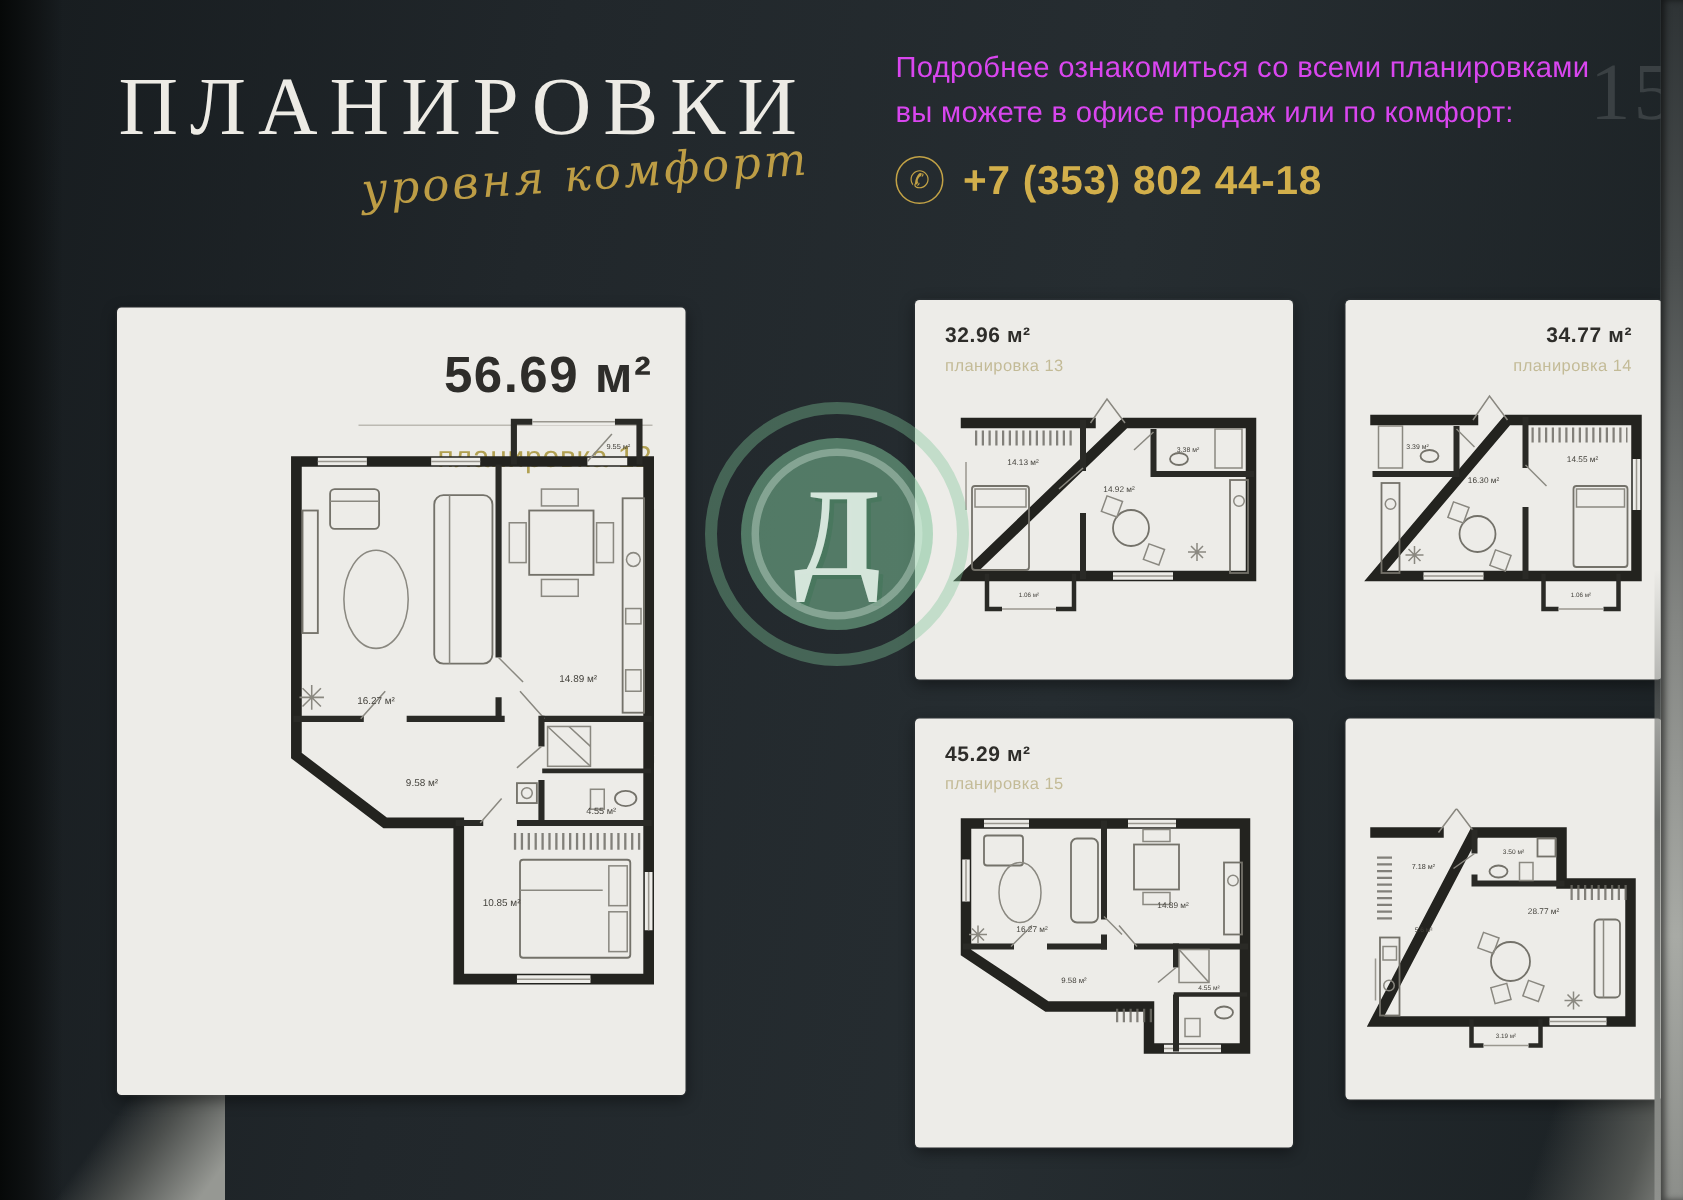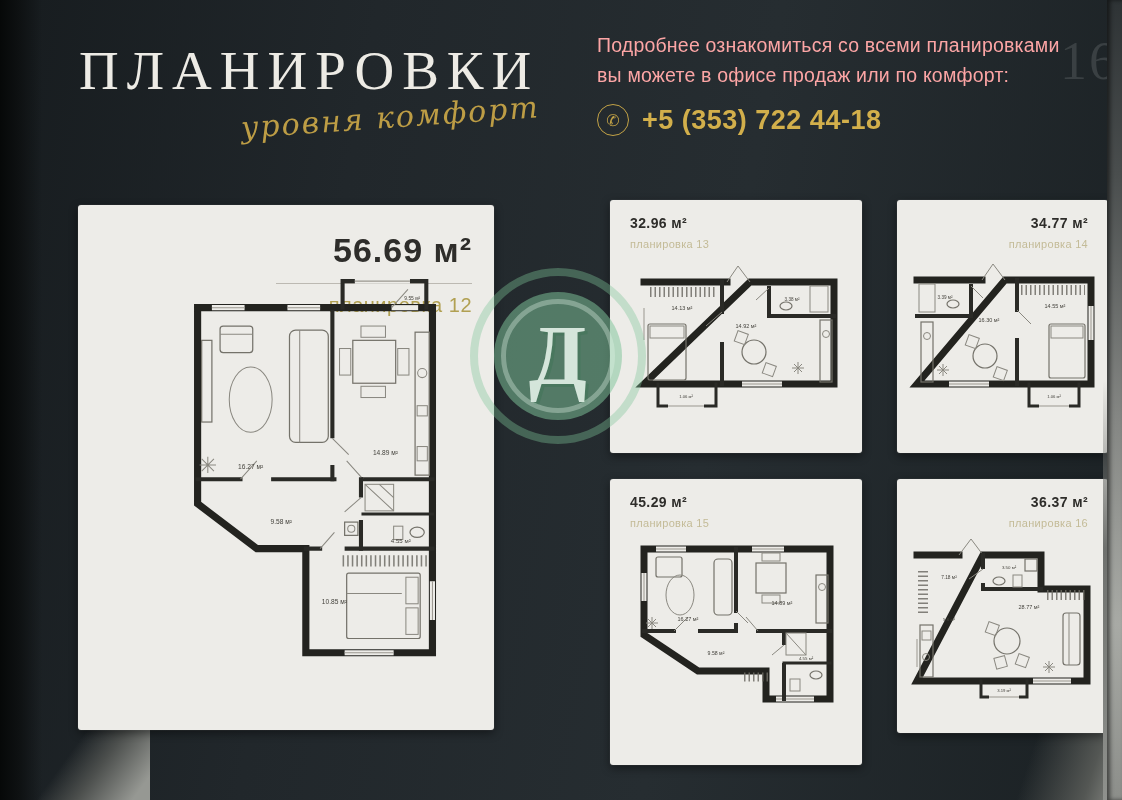--- a/index.html
+++ b/index.html
@@ -22,29 +22,29 @@
   .page-num{position:absolute;right:4px;top:30px;z-index:2;
        font-family:"Liberation Serif",serif;font-size:54px;color:#3a4043;letter-spacing:2px;}
 
   .title{position:absolute;left:76px;top:36px;font-family:"Liberation Serif",serif;
        font-size:55px;letter-spacing:8px;color:#edebe5;z-index:5;}
   .subtitle{position:absolute;left:230px;top:100px;width:310px;text-align:right;z-index:5;
        font-family:"DejaVu Serif",serif;font-style:italic;font-size:30px;color:#bd9d45;
        letter-spacing:2px;transform:rotate(-4deg);}
 
   .info{position:absolute;left:597px;top:30px;z-index:5;font-size:19.5px;line-height:30px;
-       color:#fca5a5;letter-spacing:.2px;}
+       color:#d946ef;letter-spacing:.2px;}
   .phone-row{position:absolute;left:597px;top:104px;z-index:5;display:flex;align-items:center;gap:13px;}
   .phone-icon{width:30px;height:30px;border:1.7px solid #c2a246;border-radius:50%;
        display:flex;align-items:center;justify-content:center;color:#c2a246;font-size:16px;}
   .phone-number{font-size:27px;font-weight:bold;color:#d2af4b;letter-spacing:.5px;}
 
   .card{position:absolute;background:#edecE8;background:#edece8;border-radius:3px;z-index:6;
        box-shadow:0 0 0 1px rgba(255,255,255,.04),0 3px 10px rgba(0,0,0,.45);}
-  .card-main{left:78px;top:205px;width:416px;height:525px;}
+  .card-main{left:78px;top:205px;width:379px;height:525px;}
   .card-a{left:610px;top:200px;width:252px;height:253px;}
   .card-b{left:897px;top:200px;width:211px;height:253px;}
   .card-c{left:610px;top:479px;width:252px;height:286px;}
   .card-d{left:897px;top:479px;width:211px;height:254px;}
 
   .big-head{position:absolute;top:26px;right:22px;text-align:right;}
   .big-area{font-size:34px;font-weight:bold;color:#2e2d2a;letter-spacing:1px;}
   .big-divider{margin:13px 0 10px auto;width:196px;height:1px;background:#bcb9b2;}
   .big-label{font-size:20px;color:#b1a052;letter-spacing:.5px;}
 
@@ -71,32 +71,32 @@
   .wm::before{content:"";position:absolute;inset:-24px;border:8px solid rgba(126,196,153,.38);border-radius:50%;}
   .wm::after{content:"";position:absolute;inset:7px;border:5px solid rgba(225,243,231,.35);border-radius:50%;}
   .wm-letter{font-family:"Liberation Serif",serif;font-weight:bold;font-size:84px;line-height:1;
       color:rgba(236,248,240,.85);text-shadow:3px 3px 0 rgba(55,115,80,.35);}
 </style>
 </head>
 <body>
 
 <div class="stage"></div>
 <div class="spine"></div>
-<div class="page-num">16</div>
+<div class="page-num">15</div>
 
 <h1 class="title" style="margin:3px;font-weight:normal;">ПЛАНИРОВКИ</h1>
 <div class="subtitle">уровня комфорт</div>
 
 <div class="info">
   <div>Подробнее ознакомиться со всеми планировками</div>
   <div>вы можете в офисе продаж или по комфорт:</div>
 </div>
 <div class="phone-row">
   <span class="phone-icon">✆</span>
-  <span class="phone-number">+5 (353) 722 44-18</span>
+  <span class="phone-number">+7 (353) 802 44-18</span>
 </div>
 
 <div class="card card-main">
   <div class="big-head">
     <div class="big-area">56.69 м²</div>
     <div class="big-divider"></div>
     <div class="big-label">планировка 12</div>
   </div>
   <svg class="plan-svg" style="left:112px;top:70px;" width="248" height="388" viewBox="0 0 240 380">
 
@@ -265,24 +265,20 @@
     <ellipse class="furn" cx="182" cy="136" rx="6" ry="4"></ellipse>
     <rect class="furn2" x="156" y="140" width="10" height="12"></rect>
     <text x="54" y="82" font-size="5.5" text-anchor="middle">16.27 м²</text>
     <text x="148" y="66" font-size="5.5" text-anchor="middle">14.89 м²</text>
     <text x="82" y="116" font-size="5.2" text-anchor="middle">9.58 м²</text>
     <text x="172" y="121" font-size="4.4" text-anchor="middle">4.55 м²</text>
   </svg>
 </div>
 
 <div class="card card-d">
-  <div class="s-head right">
-    <div class="s-area">36.37 м²</div>
-    <div class="s-label">планировка 16</div>
-  </div>
   <svg class="plan-svg" style="left:12px;top:60px;" width="190" height="168" viewBox="0 0 190 168">
     <path class="wall" d="M8,16 H50 M74,16 H132 V50 H178 V142 H8 Z"></path>
     <path class="door" d="M50,16 L62,0 L74,16"></path>
     <path class="wall3" d="M72,142 V158 H118 V142"></path>
     <path class="win" d="M124,142 H162 M8,100 V128 M80,158 H110"></path>
     <path class="winline" d="M124,142 H162 M8,100 V128 M80,158 H110"></path>
     <path class="wall4" d="M74,16 V28 M74,46 V50 M74,50 H132"></path>
     <path class="door" d="M74,30 L60,40"></path>
     <line class="hatch" x1="14" y1="32" x2="14" y2="74" stroke-width="10"></line>
     <line class="hatch" x1="138" y1="56" x2="176" y2="56" stroke-width="10"></line>

